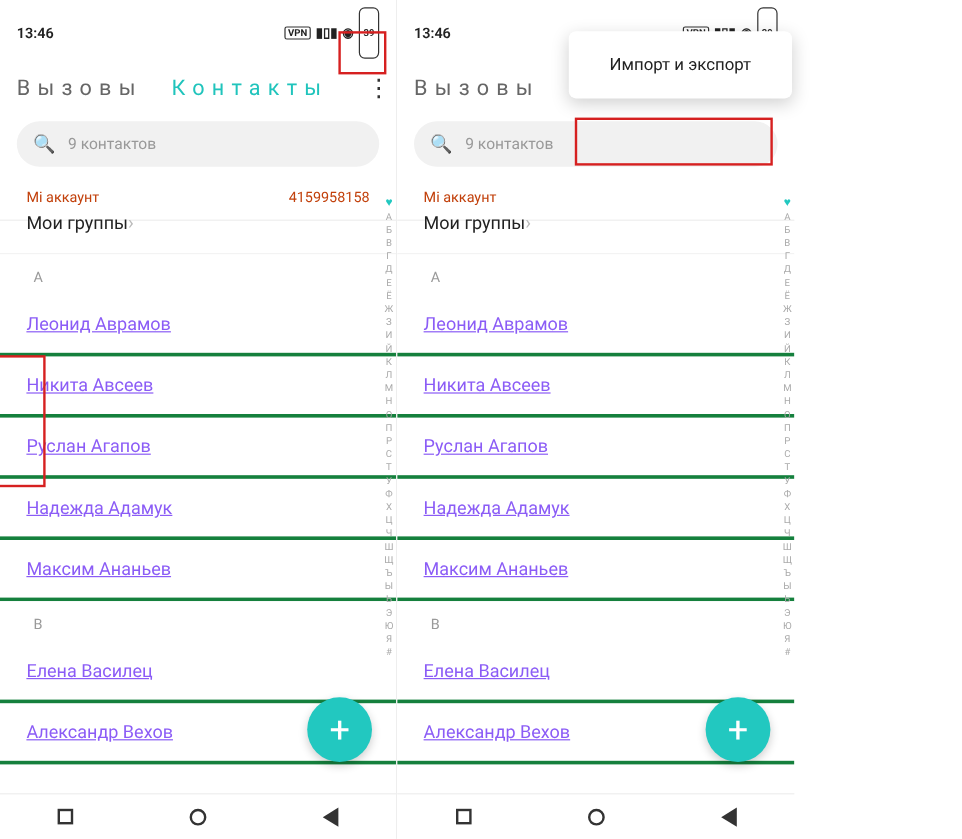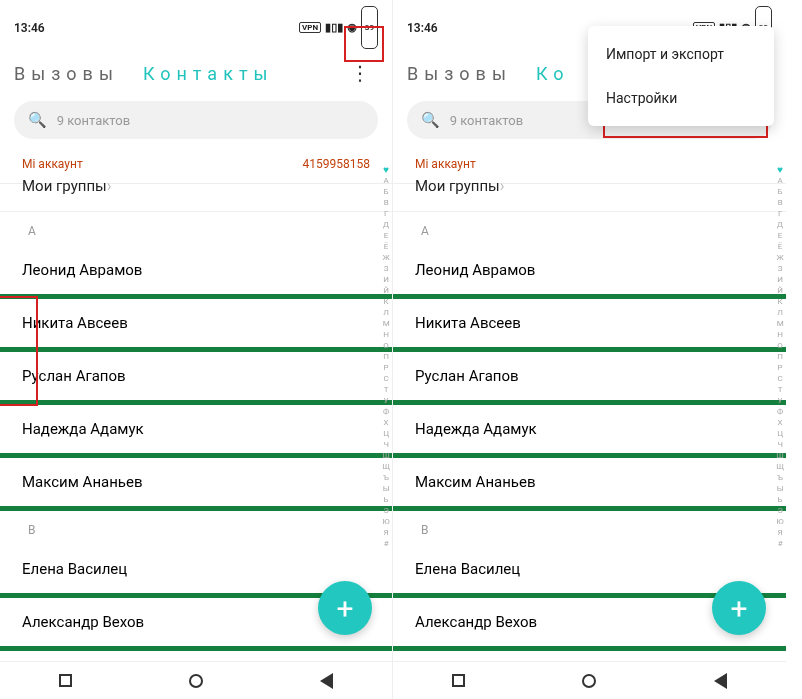--- a/index.html
+++ b/index.html
@@ -1,18 +1,18 @@
 <!DOCTYPE html>
 <html><head>
 <meta charset="utf-8">
 <style>
   * { box-sizing: border-box; margin: 0; padding: 0; }
   body { font-family: -apple-system, Roboto, "Helvetica Neue", Arial, sans-serif; background:#fff; width:802px; height:699px; overflow:hidden; }
   .dual { display:flex; width:802px; height:699px; }
-  .phone { width:393px; height:699px; position:relative; background:#fff; border-right:1px solid #eee; }
+  .phone { width:331px; height:699px; position:relative; background:#fff; border-right:1px solid #eee; }
   .phone:last-child { border-right:none; }
 
   .statusbar { display:flex; justify-content:space-between; align-items:center; padding:6px 14px 2px; font-size:12px; color:#222; font-weight:600; }
   .status-icons { display:flex; align-items:center; gap:4px; font-size:11px; }
   .status-icons .vpn { border:1px solid #333; border-radius:2px; font-size:8px; padding:0 2px; font-weight:700;}
   .status-icons .batt { border:1px solid #333; border-radius:5px; font-size:8px; padding:16px 3px; }
 
   .tabs { display:flex; align-items:center; padding:8px 14px 10px; gap:24px; position:relative; }
   .tab { font-size:18px; letter-spacing:6px; color:#666; }
   .tab.active { color:#20c4bc; }
@@ -21,38 +21,38 @@
   .searchbar { margin:4px 14px 10px; background:#f1f1f1; border-radius:22px; display:flex; align-items:center; padding:10px 14px; gap:10px; }
   .searchbar .sicon { color:#999; font-size:15px; }
   .searchbar .sph { color:#999; font-size:13px; }
 
   .account { display:flex; justify-content:space-between; padding:8px 22px 12px; font-size:12px; color:#c2410c; }
   .divider-thin { height:1px; background:#eee; margin:0; }
 
   .row { padding:16px 22px; font-size:15px; color:#222; border-bottom:1px solid #f0f0f0; display:flex; align-items:center; justify-content:flex-start; }
   .row .chev { color:#bbb; font-size:16px; }
   .section-letter { padding:12px 28px 8px; font-size:12px; color:#9a9a9a; background:#fff; }
-  .contact { padding:15px 22px; font-size:15px; color:#000000; border-bottom:5px solid #15803d; }
+  .contact { padding:15px 22px; font-size:15px; color:#8b5cf6; border-bottom:3px solid #15803d;text-decoration:underline; }
 
   .fab { position:absolute; right:20px; bottom:64px; width:54px; height:54px; border-radius:50%; background:#22c8c0; color:#fff; display:flex; align-items:center; justify-content:center; font-size:30px; box-shadow:0 3px 8px rgba(0,0,0,0.2); }
 
   .navbar { position:absolute; bottom:0; left:0; right:0; height:38px; display:flex; justify-content:space-around; align-items:center; background:#fff; border-top:1px solid #eee; }
   .nav-square { width:13px; height:13px; border:2px solid #333; }
   .nav-circle { width:14px; height:14px; border:2px solid #333; border-radius:50%; }
   .nav-tri { width:0; height:0; border-top:8px solid transparent; border-bottom:8px solid transparent; border-right:13px solid #333; }
 
   .alpha-index { position:absolute; right:2px; top:164px; display:flex; flex-direction:column; align-items:center; font-size:8px; line-height:11px; color:#aaa; }
   .alpha-index .heart { color:#22c8c0; font-size:10px; }
 
   .highlight { position:absolute; border:2px solid #d62020; pointer-events:none; }
   .hl-dots { top:26px; right:8px; width:40px; height:36px; }
   .hl-left { top:296px; left:-2px; width:40px; height:110px; }
   .hl-settings { top:98px; right:18px; width:165px; height:40px; }
 
-  .popup { position:absolute; top:26px; right:12px; width:186px; background:#fff; border-radius:6px; box-shadow:0 4px 14px rgba(0,0,0,0.18); padding:6px 0; z-index:5;}
+  .popup { position:absolute; top:26px; right:2px; width:186px; background:#fff; border-radius:6px; box-shadow:0 4px 14px rgba(0,0,0,0.18); padding:6px 0; z-index:5;text-align:center;}
   .popup-item { padding:14px 18px; font-size:14px; color:#222; }
 
   .list-area { position:absolute; top:160px; bottom:38px; left:0; right:0; overflow:hidden; }
 </style>
 </head>
 <body>
 
 <div class="dual">
 
   <div class="phone">
@@ -238,18 +238,17 @@
     </div>
 
     <div class="navbar">
       <div class="nav-square"></div>
       <div class="nav-circle"></div>
       <div class="nav-tri"></div>
     </div>
 
     <div class="popup">
       <div class="popup-item">Импорт и экспорт</div>
-      <div class="popup-item">Настройки</div>
     </div>
     <div class="highlight hl-settings"></div>
   </div>
 
 </div>
 
 </body></html>

